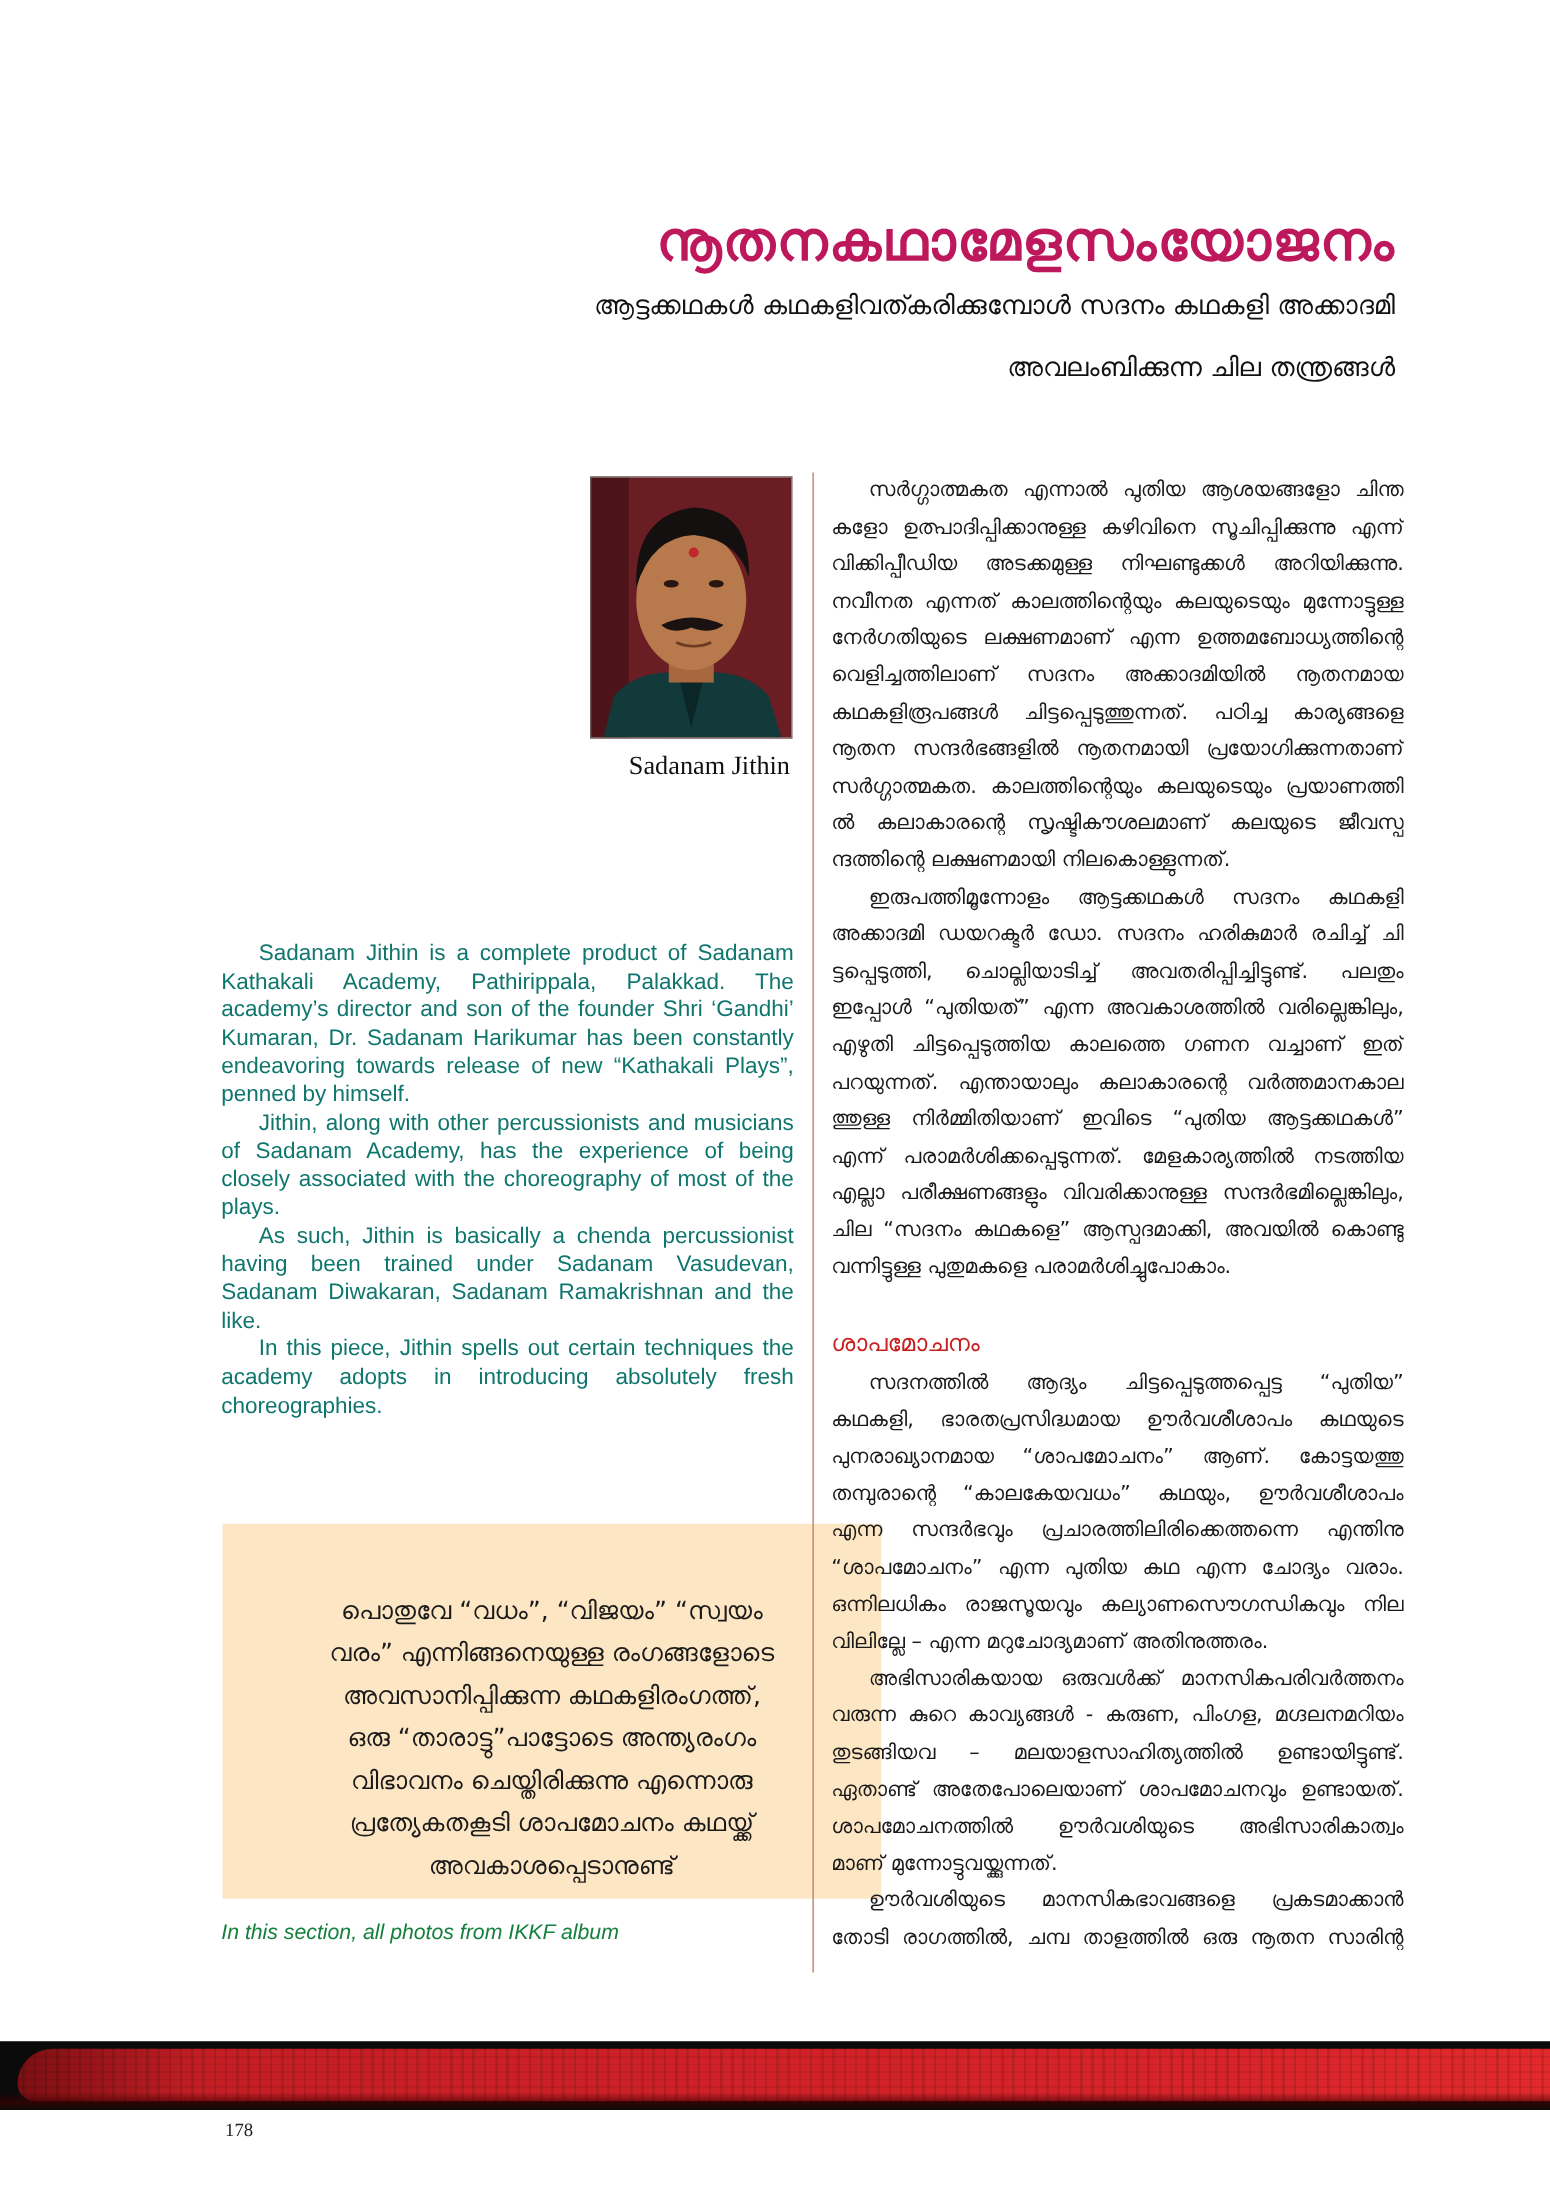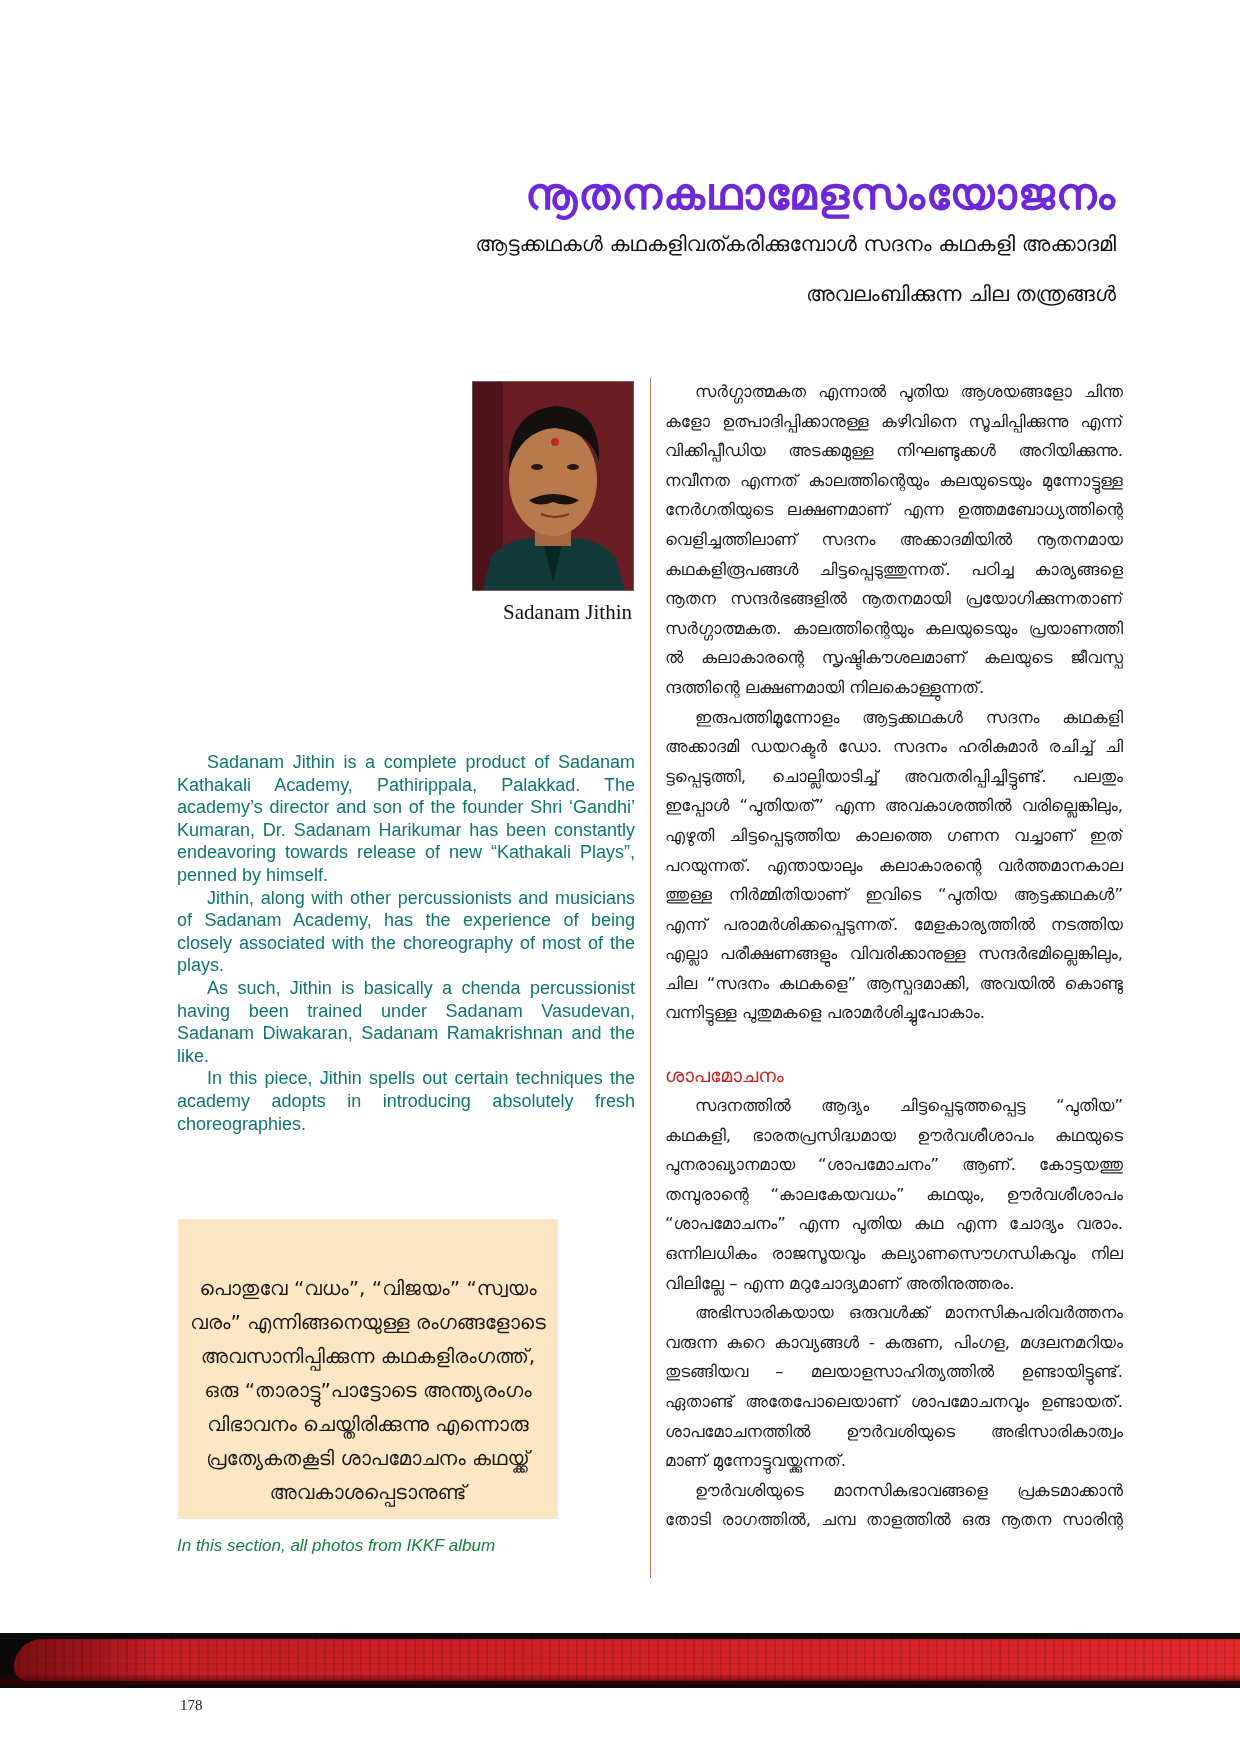--- a/index.html
+++ b/index.html
@@ -14,24 +14,25 @@
       overflow: hidden;
       font-family: "DejaVu Sans", sans-serif;
       color: #1a1a1a;
     }
     .page-title {
       position: absolute;
       right: 124px;
       top: 168px;
       font-size: 44px;
       font-weight: bold;
-      color: #6d28d9;
+      color: #be185d;
       letter-spacing: 1px;
       text-align: right;
       white-space: nowrap;
+      font-family: Liberation Serif, serif;
     }
     .subtitle {
       position: absolute;
       right: 124px;
       font-size: 21px;
       color: #111;
       white-space: nowrap;
     }
     .subtitle.line1 { top: 232px; }
     .subtitle.line2 { top: 282px; }
@@ -69,21 +70,21 @@
       color: #0f766e;
       text-align: justify;
       margin-top: 48px;
     }
     .bio p { margin: 0; text-indent: 30px; }
 
     .pullquote {
       position: absolute;
       left: 178px;
       top: 1219px;
-      width: 380px;
+      width: 527px;
       height: 300px;
       background: #fde6c4;
     }
     .pullquote-text {
       position: absolute;
       left: 0;
       right: 0;
       top: 52px;
       text-align: center;
       font-size: 20px;
@@ -261,20 +262,21 @@
     <div class="line last">വന്നിട്ടുള്ള പുതുമകളെ പരാമർശിച്ചുപോകാം.</div>
   </div>
 
   <div class="section-heading">ശാപമോചനം</div>
 
   <div>
     <div class="line indent">സദനത്തിൽ ആദ്യം ചിട്ടപ്പെടുത്തപ്പെട്ട “പുതിയ”</div>
     <div class="line">കഥകളി, ഭാരതപ്രസിദ്ധമായ ഊർവശീശാപം കഥയുടെ</div>
     <div class="line">പുനരാഖ്യാനമായ “ശാപമോചനം” ആണ്. കോട്ടയത്തു</div>
     <div class="line">തമ്പുരാന്റെ “കാലകേയവധം” കഥയും, ഊർവശീശാപം</div>
+    <div class="line">എന്ന സന്ദർഭവും പ്രചാരത്തിലിരിക്കെത്തന്നെ എന്തിനു</div>
     <div class="line">“ശാപമോചനം” എന്ന പുതിയ കഥ എന്ന ചോദ്യം വരാം.</div>
     <div class="line">ഒന്നിലധികം രാജസൂയവും കല്യാണസൌഗന്ധികവും നില</div>
     <div class="line last">വിലില്ലേ – എന്ന മറുചോദ്യമാണ് അതിനുത്തരം.</div>
   </div>
   <div>
     <div class="line indent">അഭിസാരികയായ ഒരുവൾക്ക് മാനസികപരിവർത്തനം</div>
     <div class="line">വരുന്ന കുറെ കാവ്യങ്ങൾ - കരുണ, പിംഗള, മഗ്ദലനമറിയം</div>
     <div class="line">തുടങ്ങിയവ – മലയാളസാഹിത്യത്തിൽ ഉണ്ടായിട്ടുണ്ട്.</div>
     <div class="line">ഏതാണ്ട് അതേപോലെയാണ് ശാപമോചനവും ഉണ്ടായത്.</div>
     <div class="line">ശാപമോചനത്തിൽ ഊർവശിയുടെ അഭിസാരികാത്വം</div>

